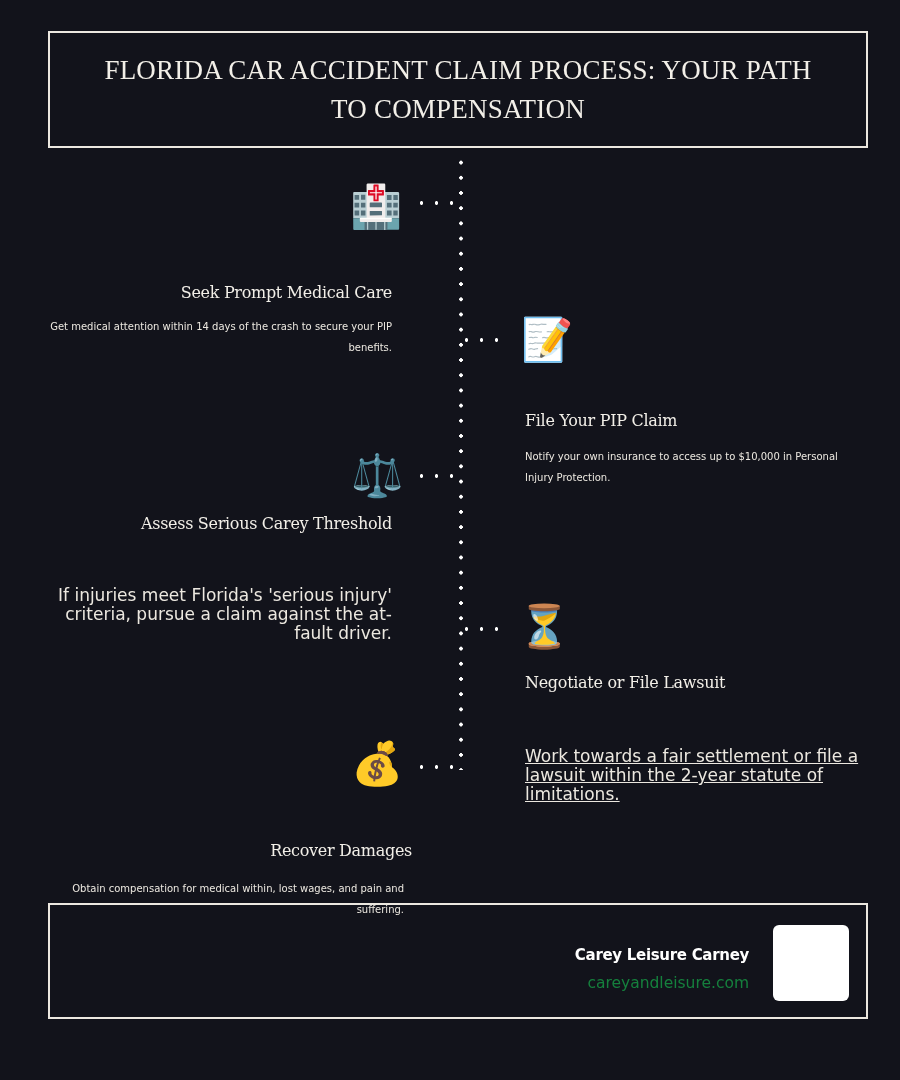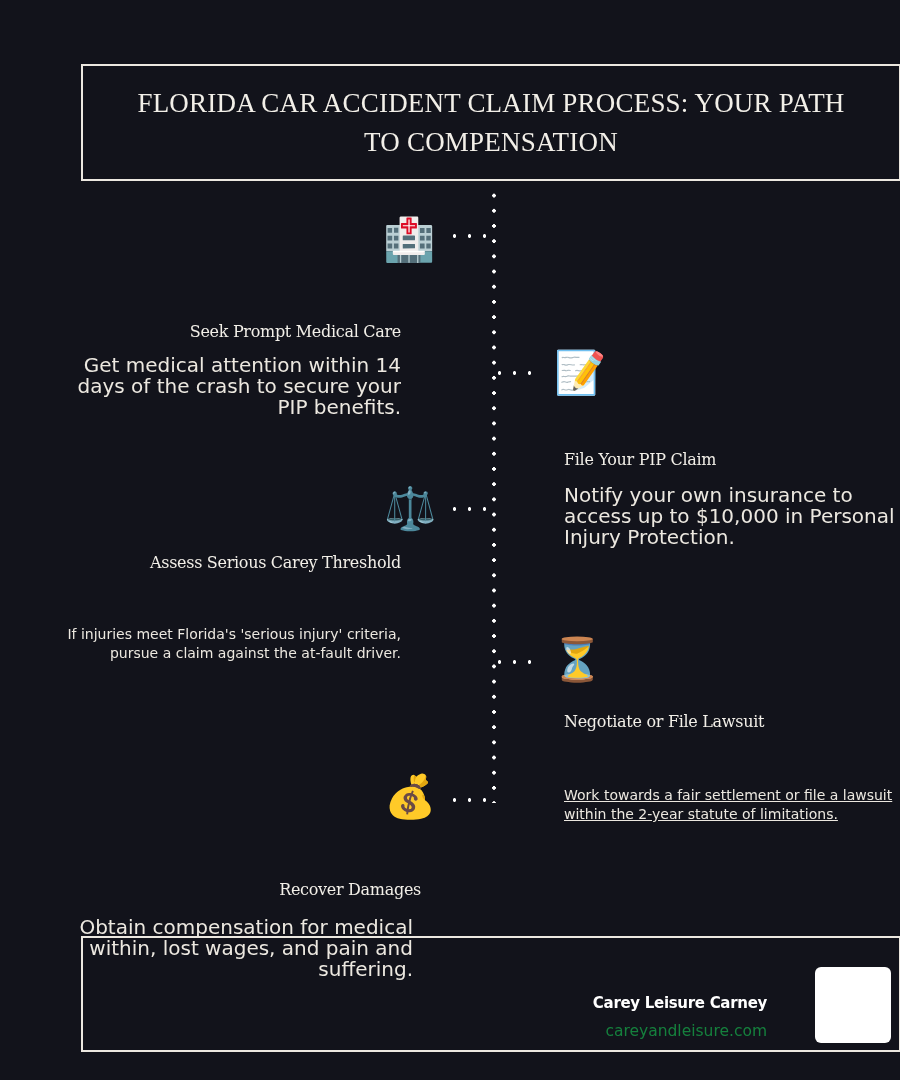--- a/index.html
+++ b/index.html
@@ -1,15 +1,15 @@
 <!DOCTYPE html>
 <html><head>
 <meta charset="utf-8">
 <style>
-  * { margin: 9px; padding: 14px; box-sizing: border-box; }
+  * { margin: 0; padding: 8px; box-sizing: border-box; }
   html, body { width: 900px; height: 1080px; background: #12131b; overflow: hidden; }
   body { position: relative; color: #ece8e0; font-family: "DejaVu Sans", sans-serif; }
 
   .title-box {
     position: absolute; left: 40px; top: 23px; width: 820px; height: 117px;
     border: 2px solid #ece8e0; display: flex; align-items: center; justify-content: center;
   }
   .title-box h1 {
     font-family: "Liberation Serif", "DejaVu Serif", serif; font-weight: normal;
     font-size: 27px; line-height: 39px; text-align: center; color: #f2efe8;
@@ -32,23 +32,23 @@
     display: flex; align-items: center; justify-content: center;
   }
 
   .step-title {
     position: absolute; font-family: "DejaVu Serif", "Liberation Serif", serif;
     font-size: 16px; line-height: 36px; color: #f2efe8; font-weight: normal;
     letter-spacing: -0.3px;
   }
   .step-desc {
     position: absolute; font-family: "DejaVu Sans", sans-serif;
-    font-size: 20px; line-height: 21px; color: #ece8e0;
+    font-size: 10px; line-height: 21px; color: #ece8e0;
   }
-  .step-desc.small { font-size: 14px; line-height: 19px; }
+  .step-desc.small { font-size: 17px; line-height: 19px; }
   .right-al { text-align: right; }
 
   .footer-box {
     position: absolute; left: 40px; top: 895px; width: 820px; height: 116px;
     border: 2px solid #ece8e0;
   }
   .brand-name {
     position: absolute; right: 109px; top: 33px; font-family: "DejaVu Sans", sans-serif;
     font-weight: bold; font-size: 15px; color: #ffffff; text-align: right; letter-spacing: -0.3px;
   }

